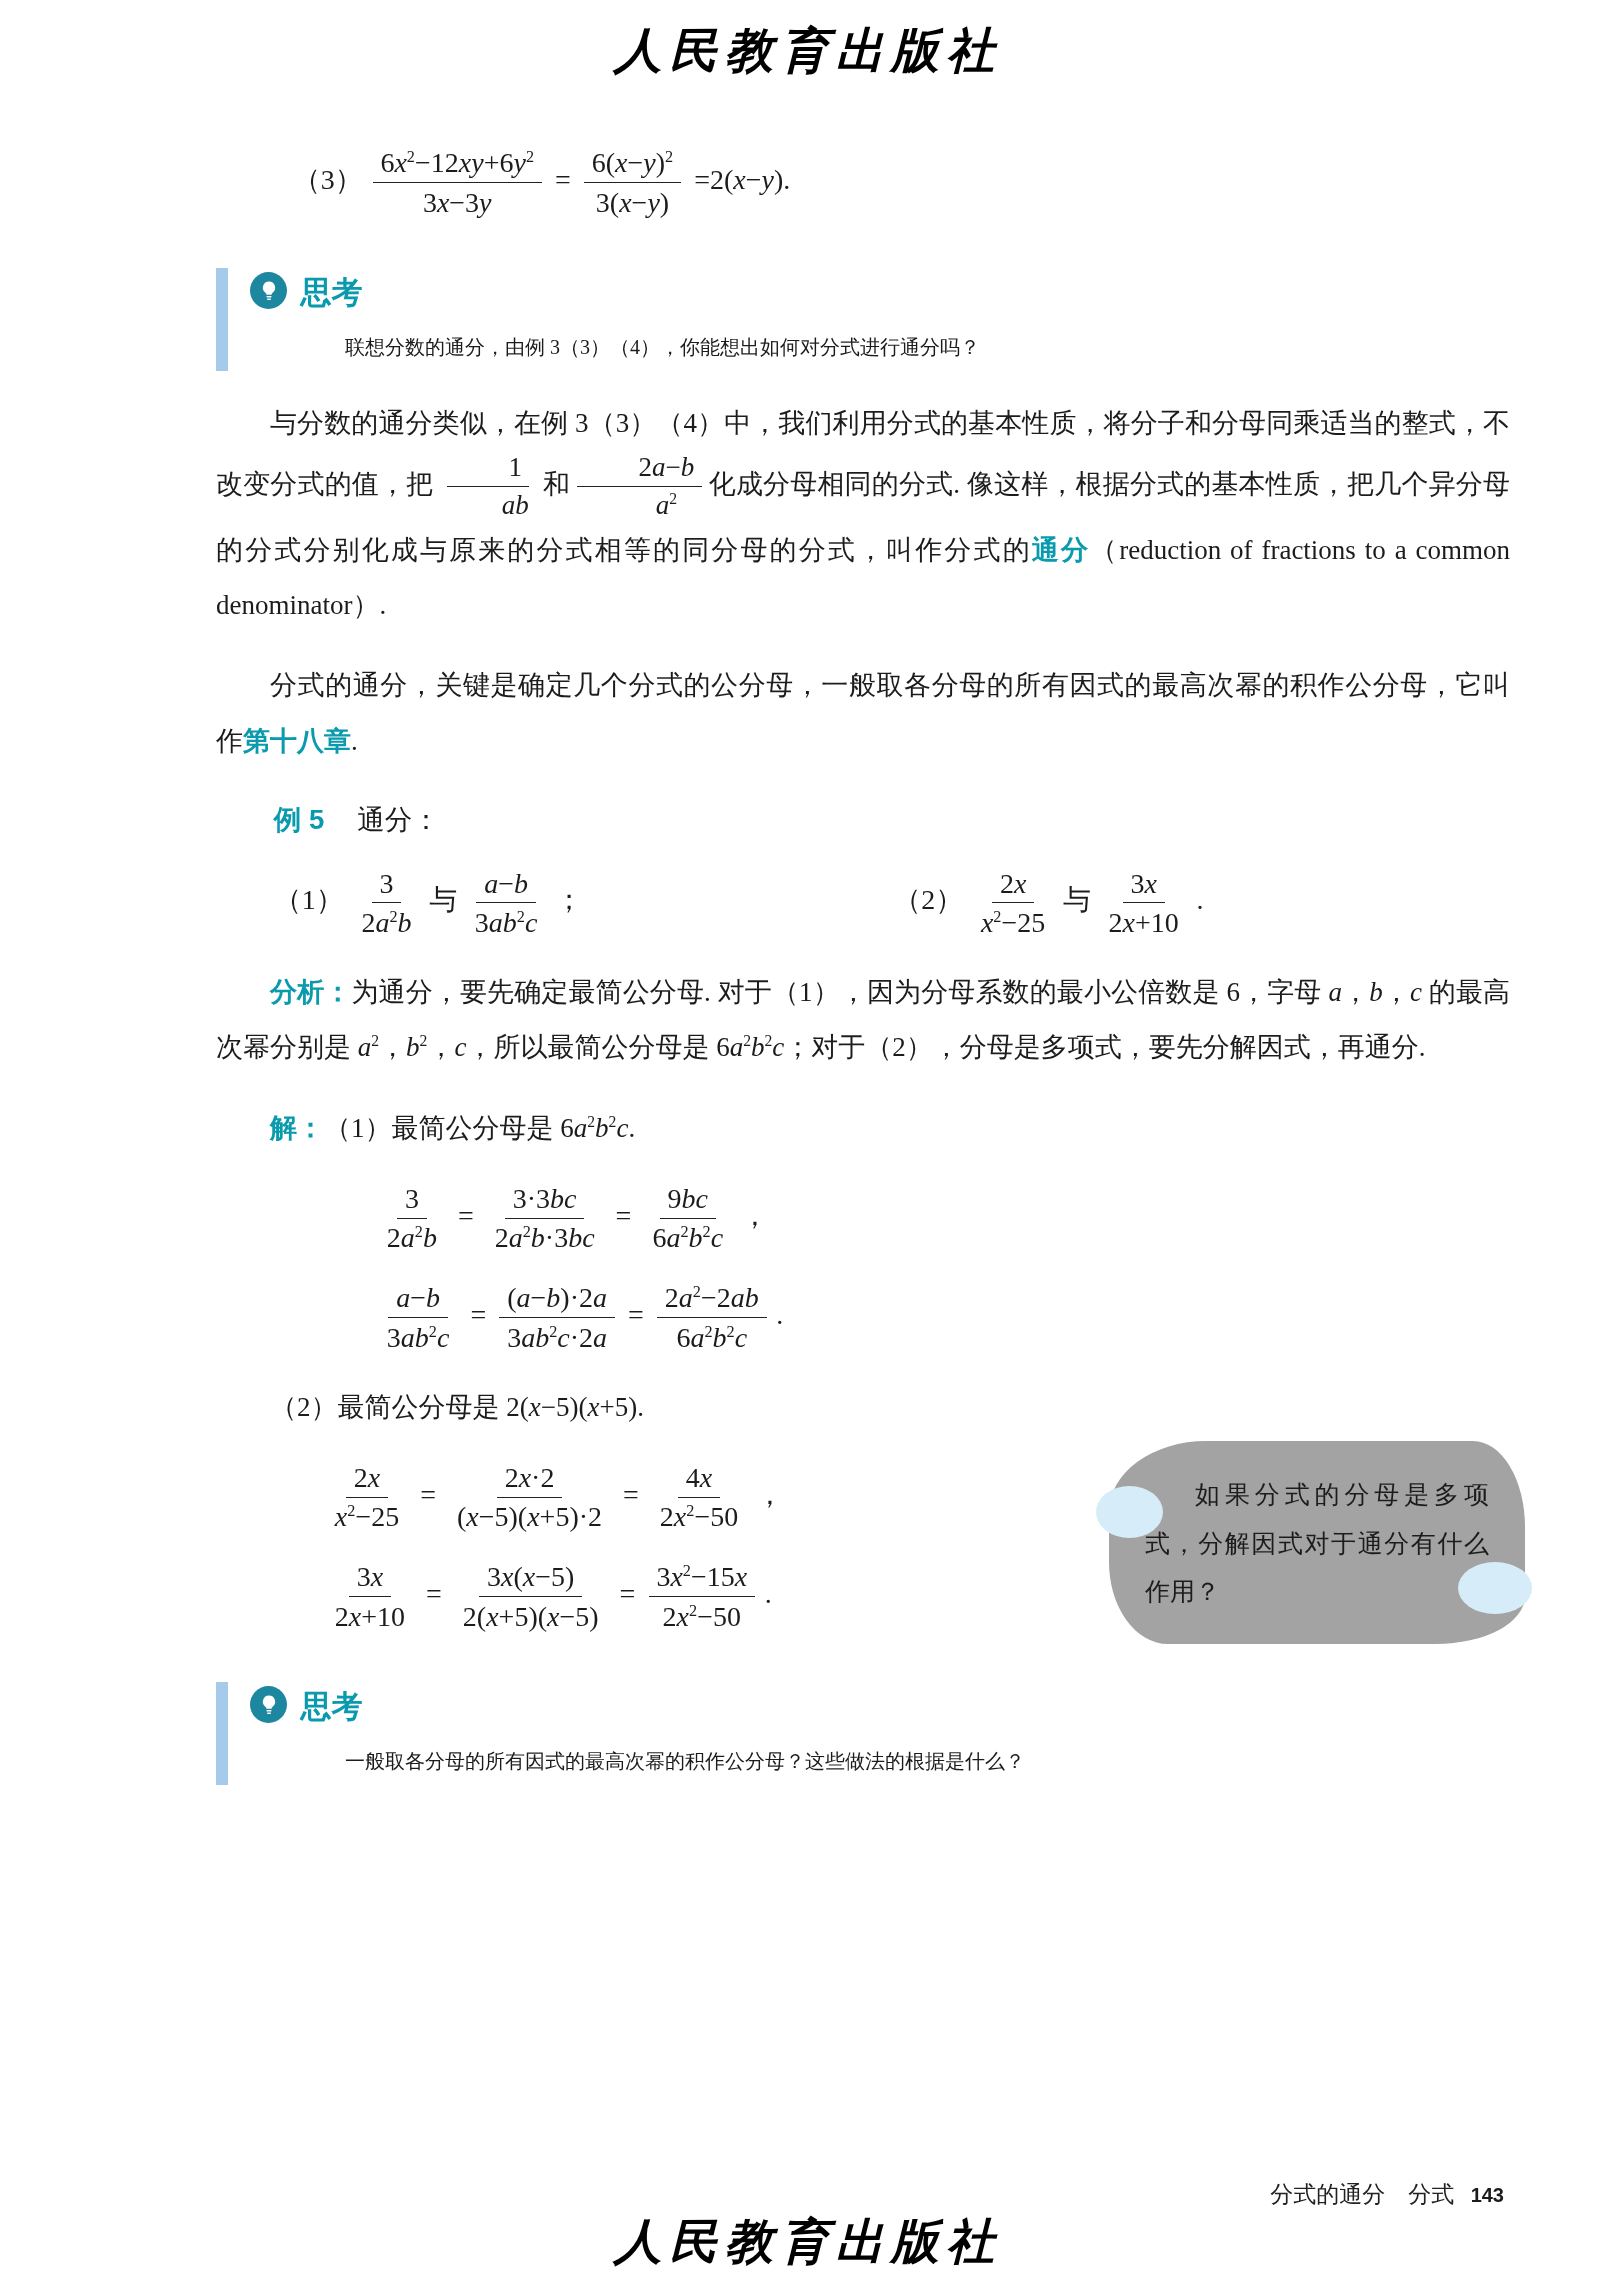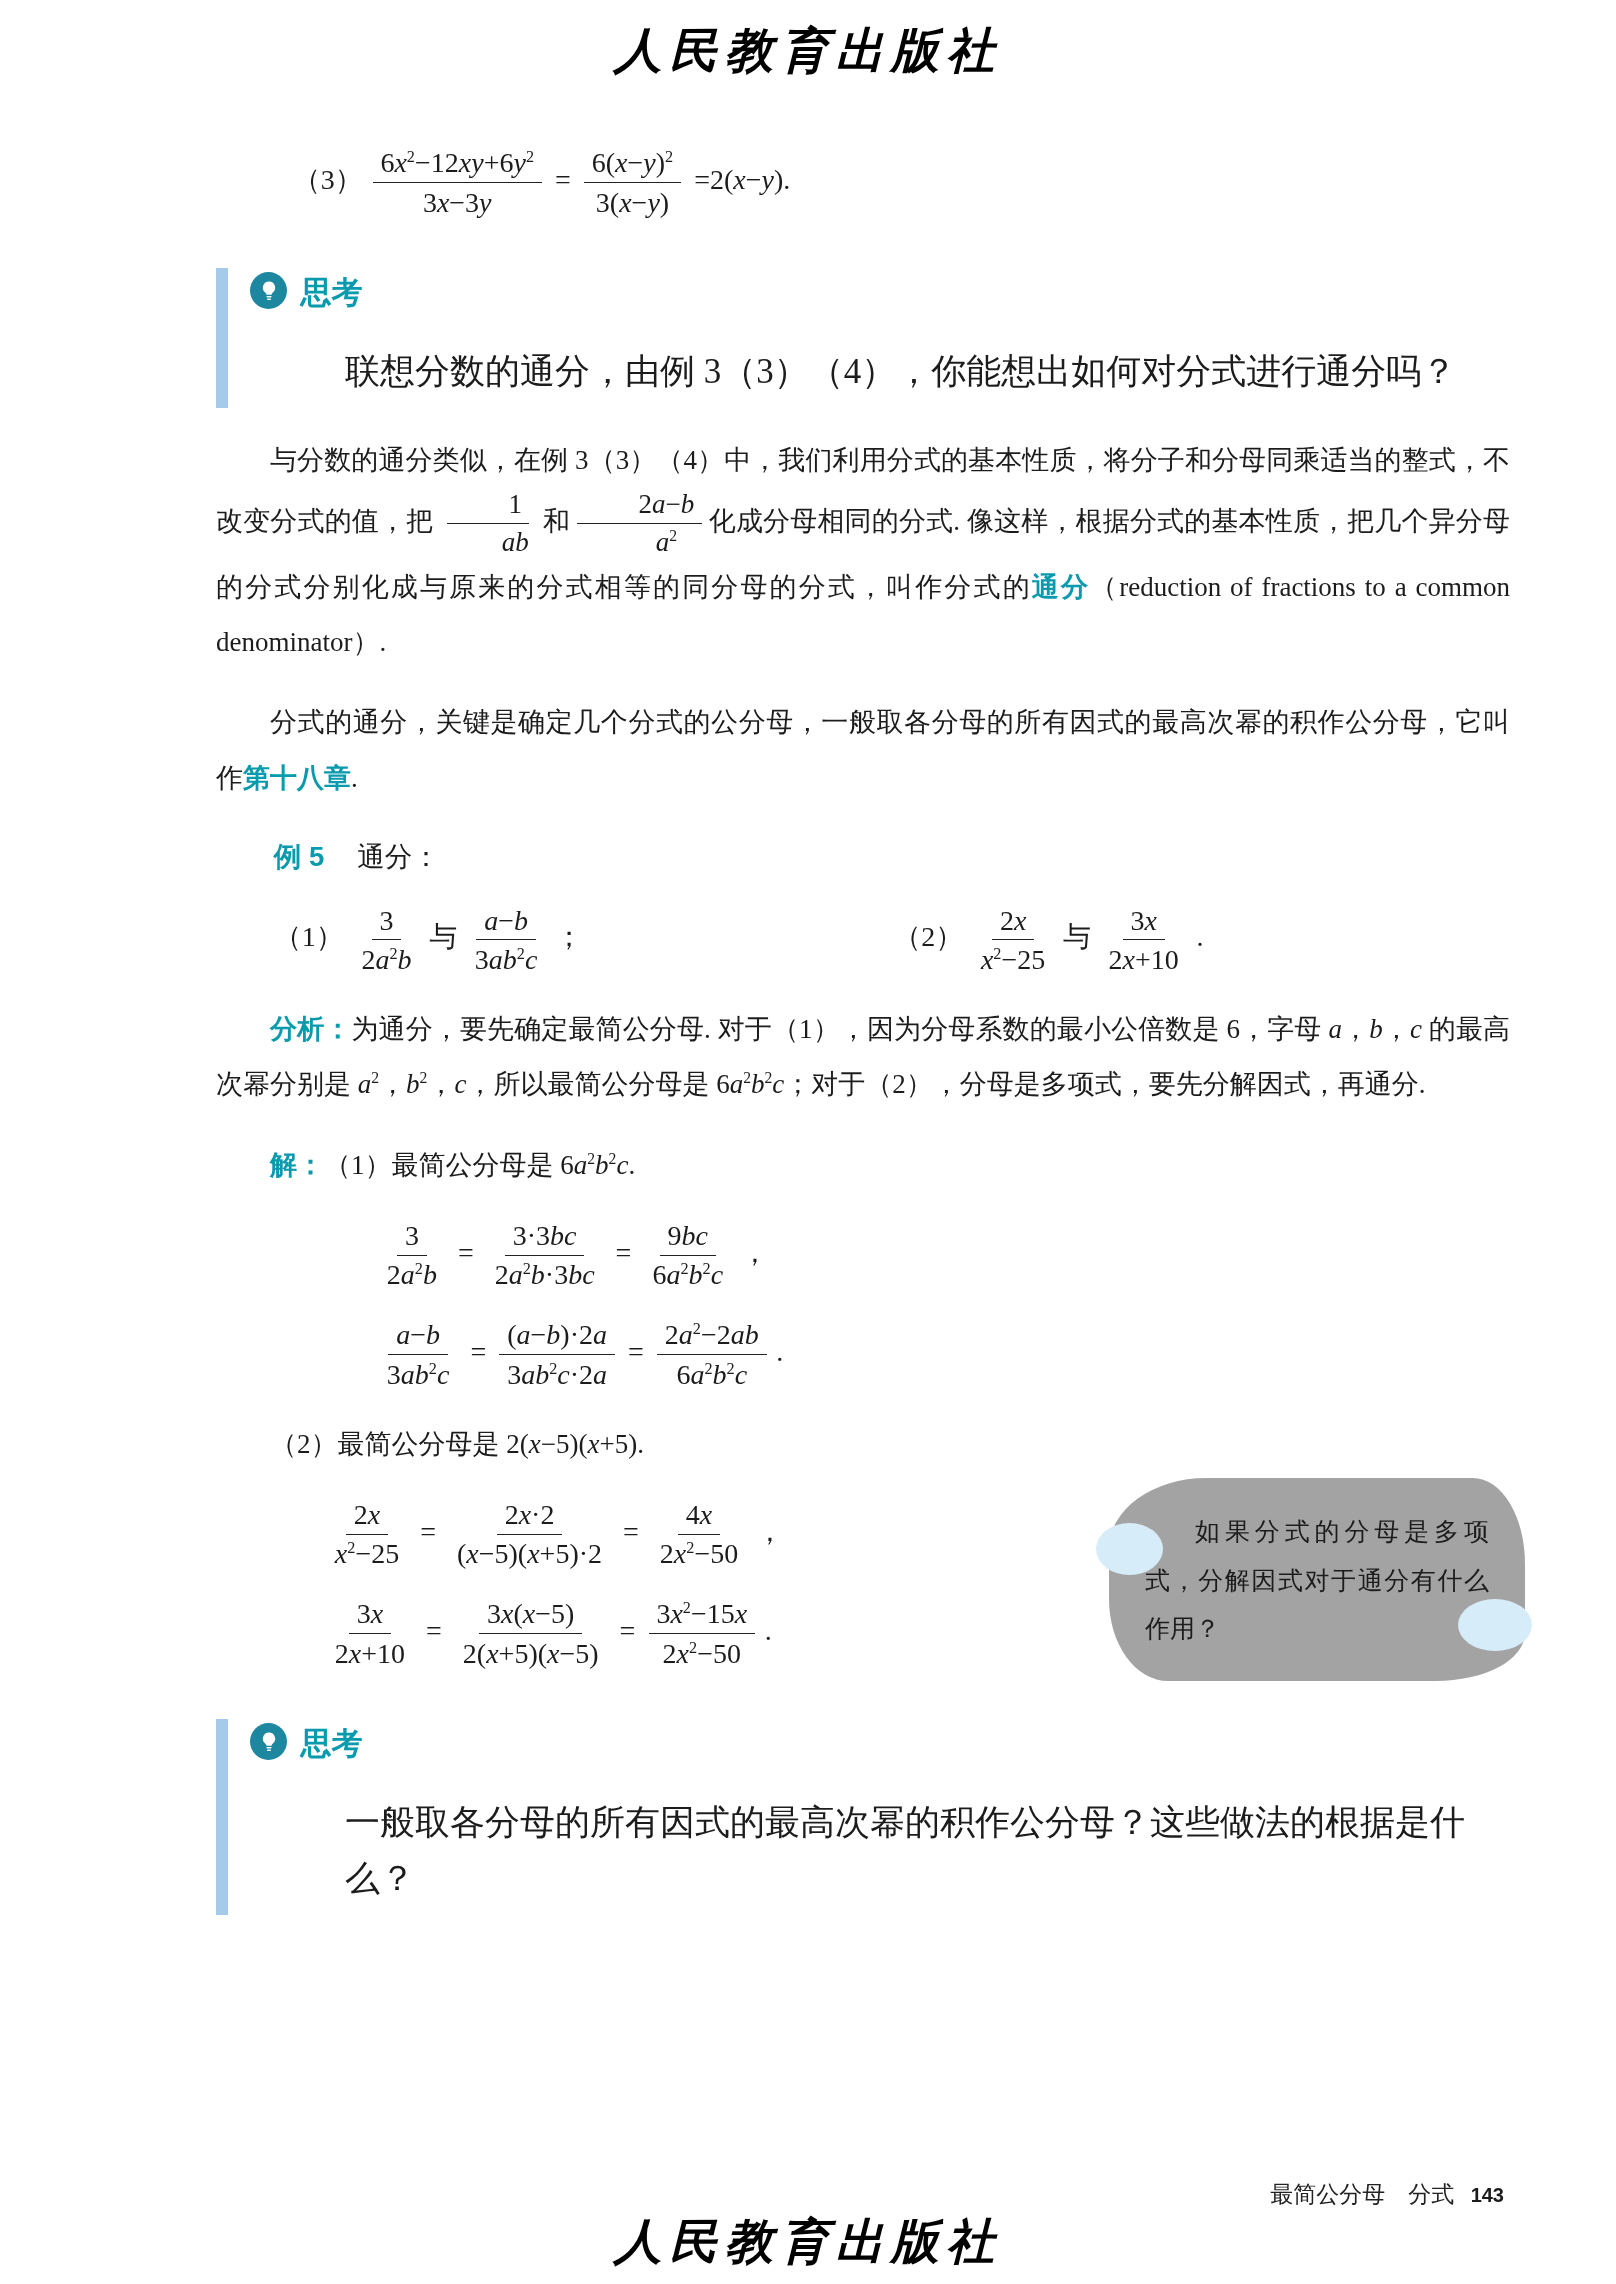--- a/index.html
+++ b/index.html
@@ -53,21 +53,21 @@
     width:37px;height:37px;border-radius:50%;
     background:#1d87a0;display:inline-flex;align-items:center;justify-content:center;
     flex:0 0 auto;
   }
   .bulb svg{width:24px;height:24px;}
   .think-title{
     font-family:"Liberation Sans", sans-serif;
     font-weight:bold;font-size:31px;color:#0a9aae;
   }
   .think-text{
-    margin:30px 0 0 95px;font-size:35px;line-height:1.6;
+    margin:17px 0 0 95px;font-size:20px;line-height:1.6;
   }
 
   
   .para{
     font-size:27px;line-height:2.05;text-align:justify;
     margin:25px 0 0 0;
   }
   .indent{text-indent:2em;}
   .accent{
     color:#0a9aae;font-weight:bold;
@@ -236,21 +236,21 @@
           </svg>
         </span>
         <span class="think-title">思考</span>
       </div>
       <p class="think-text">一般取各分母的所有因式的最高次幂的积作公分母？这些做法的根据是什么？</p>
     </section>
 
   </div>
 
   <div class="footer">
-    <span class="chapter">最简公分母　分式</span>
+    <span class="chapter">分式的通分　分式</span>
     <span class="pagenum">143</span>
   </div>
 
   <div class="logo logo-bottom">
     <span>人民教育出版社</span>
   </div>
 
 </div>
 
 

